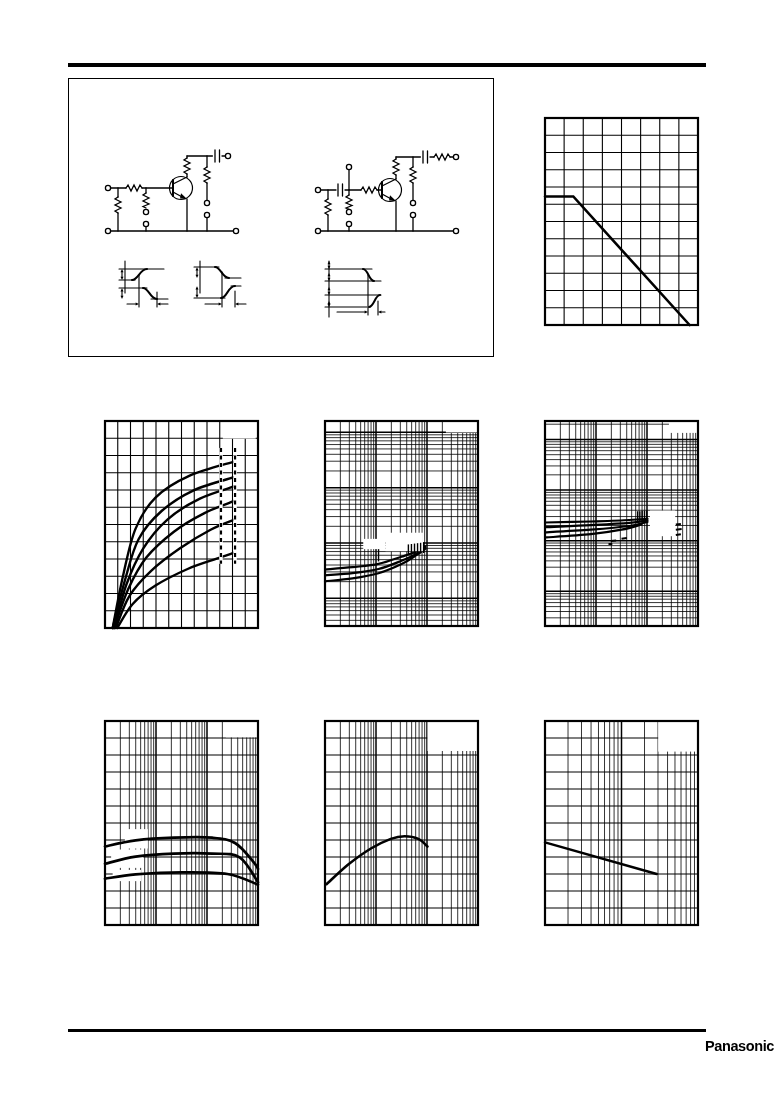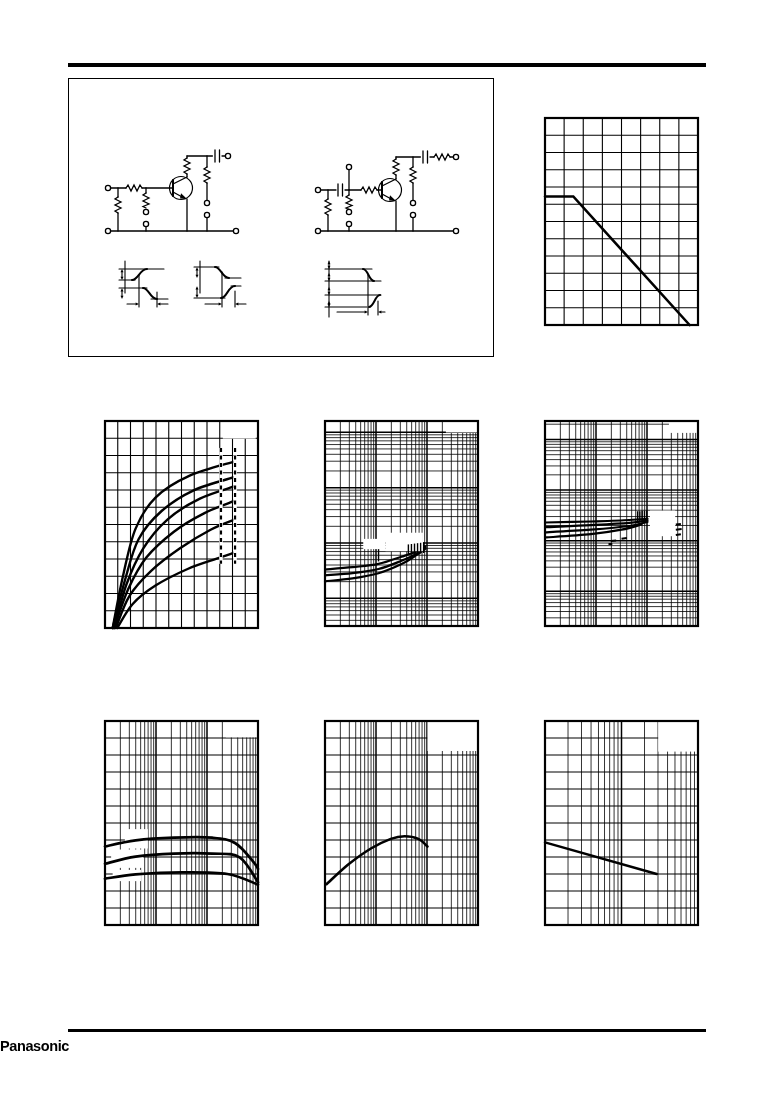--- a/index.html
+++ b/index.html
@@ -2,21 +2,21 @@
 <html><head>
 <meta charset="utf-8">
 <style>
   html,body{margin:0;padding:0;background:#fff;}
   .page{position:relative;width:774px;height:1093px;background:#ffffff;overflow:hidden;
         font-family:"Liberation Sans",sans-serif;color:#000;}
   .rule{position:absolute;background:#000;}
   .circuit-box{position:absolute;border:1.6px solid #000;background:#fff;}
   .circuit-box svg{display:block;}
   .chart{position:absolute;}
-  .logo{position:absolute;left:0;right:0;text-align:left;font-weight:bold;
+  .logo{position:absolute;left:0;right:0;text-align:right;font-weight:bold;
         font-size:14.5px;letter-spacing:-0.4px;color:#000;}
 </style>
 </head>
 <body>
 
 <div class="page">
 
   <div class="rule" id="rule-top" style="left: 68px; top: 63px; width: 638px; height: 4px;"></div>
 
   <div class="circuit-box" id="circuit-box" style="left: 68px; top: 78px; width: 424px; height: 277px;">

